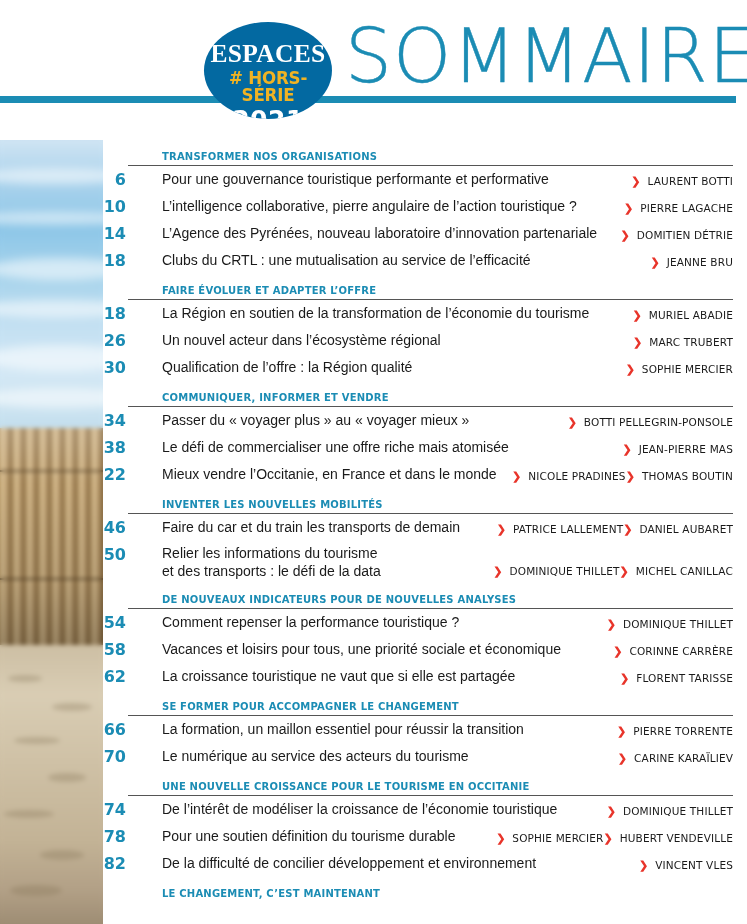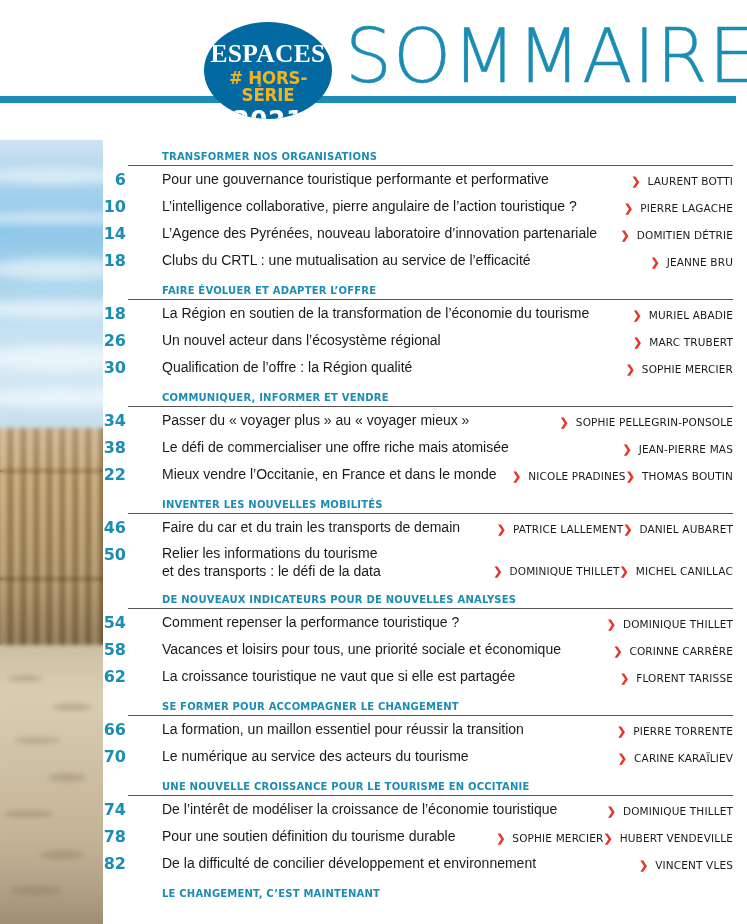--- a/index.html
+++ b/index.html
@@ -320,21 +320,21 @@
         <div class="entry-title">Qualification de l’offre : la Région qualité</div>
         <div class="entry-authors"><span class="chev">❯</span><span class="author">SOPHIE MERCIER</span></div>
       </div>
     </div>
     <div class="section">
       <div class="section-header">COMMUNIQUER, INFORMER ET VENDRE</div>
       <div class="section-rule"></div>
       <div class="entry">
         <div class="entry-page">34</div>
         <div class="entry-title">Passer du « voyager plus » au « voyager mieux »</div>
-        <div class="entry-authors"><span class="chev">❯</span><span class="author">SOPHIE PELLEGRIN-PONSOLE</span></div>
+        <div class="entry-authors"><span class="chev">❯</span><span class="author">BOTTI PELLEGRIN-PONSOLE</span></div>
       </div>
       <div class="entry">
         <div class="entry-page">38</div>
         <div class="entry-title">Le défi de commercialiser une offre riche mais atomisée</div>
         <div class="entry-authors"><span class="chev">❯</span><span class="author">JEAN-PIERRE MAS</span></div>
       </div>
       <div class="entry">
         <div class="entry-page">22</div>
         <div class="entry-title">Mieux vendre l’Occitanie, en France et dans le monde</div>
         <div class="entry-authors"><span class="chev">❯</span><span class="author">NICOLE PRADINES</span><span class="chev">❯</span><span class="author">THOMAS BOUTIN</span></div>

